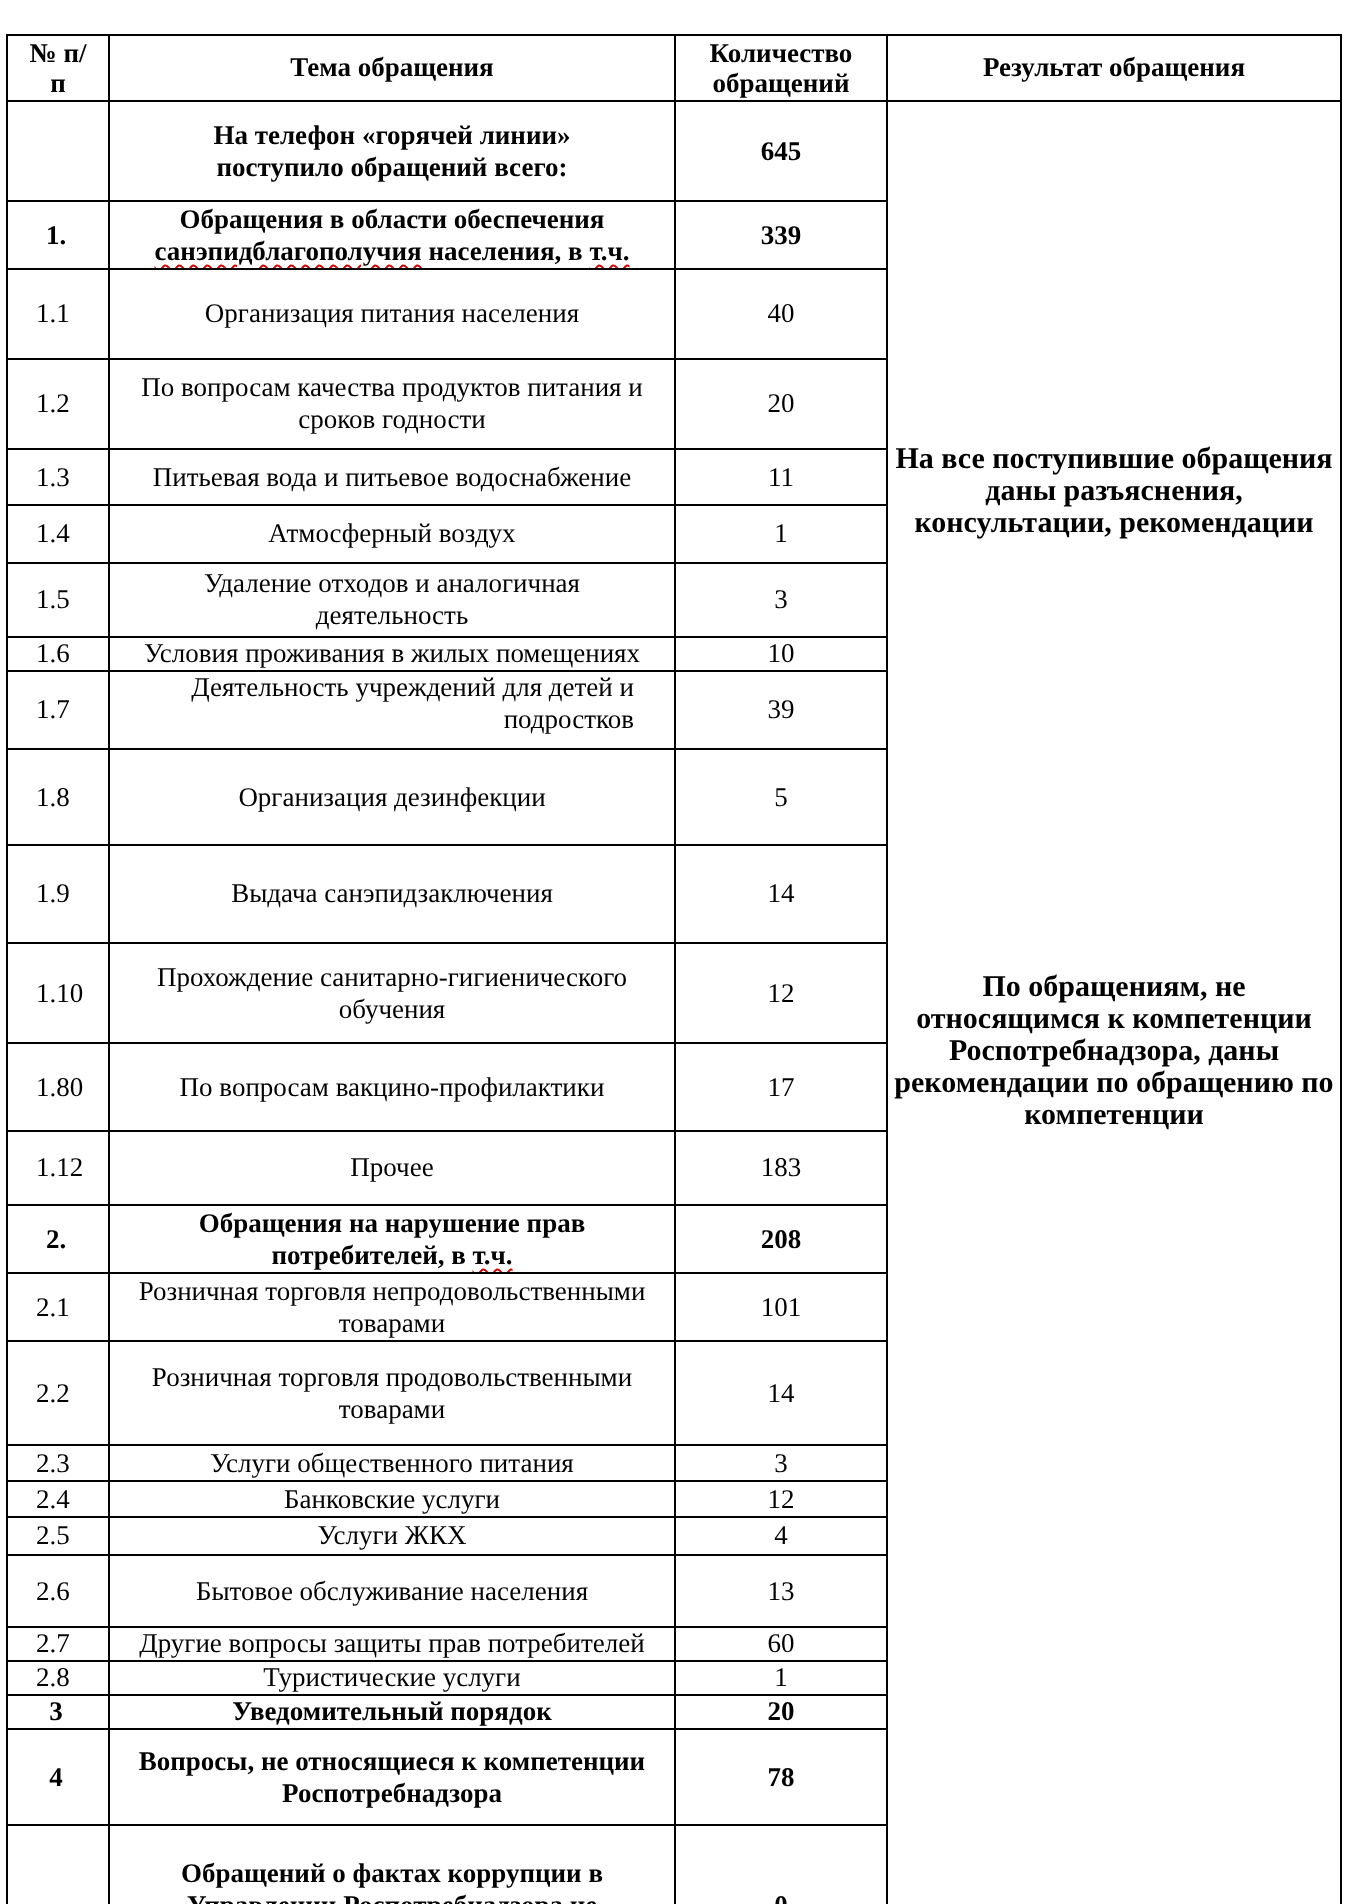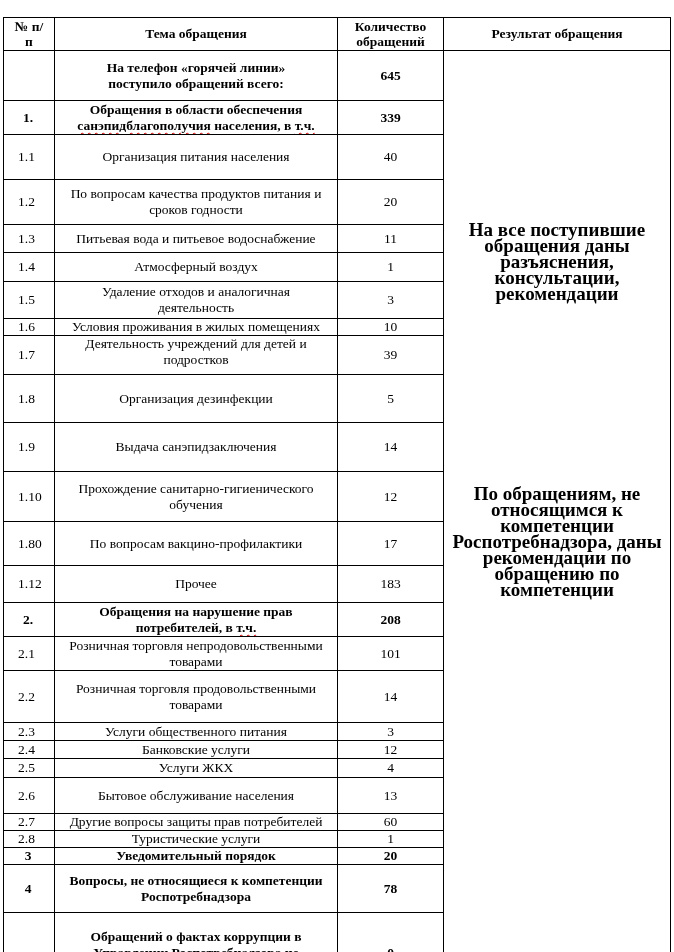--- a/index.html
+++ b/index.html
@@ -9,21 +9,21 @@
                table-layout:fixed; width:667px; }
   table.main td { border:1px solid #000; padding:0 2px; text-align:center;
                   vertical-align:middle; font-size:13.5px; line-height:16px; overflow:hidden; }
   col.c1 { width:51px; } col.c2 { width:283px; } col.c3 { width:106px; } col.c4 { width:227px; }
   .b { font-weight:bold; }
   .num { text-align:left !important; padding-left:14px !important; }
   .num.b { text-align:center !important; padding-left:0 !important; }
   .sp { text-decoration: underline wavy #d00000; text-decoration-thickness:1px; text-underline-offset:2px; }
   td.result { position:relative; padding:0; vertical-align:top; }
   .res-text { position:absolute; left:0; right:0; text-align:center; font-weight:bold;
-              font-size:19px; line-height:16px; }
+              font-size:15px; line-height:16px; }
   .res1 { top:171px; }
   .res2 { top:407px;margin-top:28px; }
 </style>
 </head>
 <body>
 
 <table class="main">
   <colgroup>
       <col class="c1">
       <col class="c2">
@@ -76,21 +76,21 @@
         <td style="padding:0 40px;">Удаление отходов и аналогичная деятельность</td>
         <td>3</td>
       </tr>
     <tr style="height:17px">
         <td class="num">1.6</td>
         <td style="white-space:nowrap;padding:0;">Условия проживания в жилых помещениях</td>
         <td>10</td>
       </tr>
     <tr style="height:39px">
         <td class="num">1.7</td>
-        <td style="padding:0 20px;vertical-align:top;">Деятельность учреждений для детей и подростков</td>
+        <td style="padding:0 20px;vertical-align:top;text-align:right;">Деятельность учреждений для детей и подростков</td>
         <td>39</td>
       </tr>
     <tr style="height:48px">
         <td class="num">1.8</td>
         <td>Организация дезинфекции</td>
         <td>5</td>
       </tr>
     <tr style="height:49px">
         <td class="num">1.9</td>
         <td>Выдача санэпидзаключения</td>

